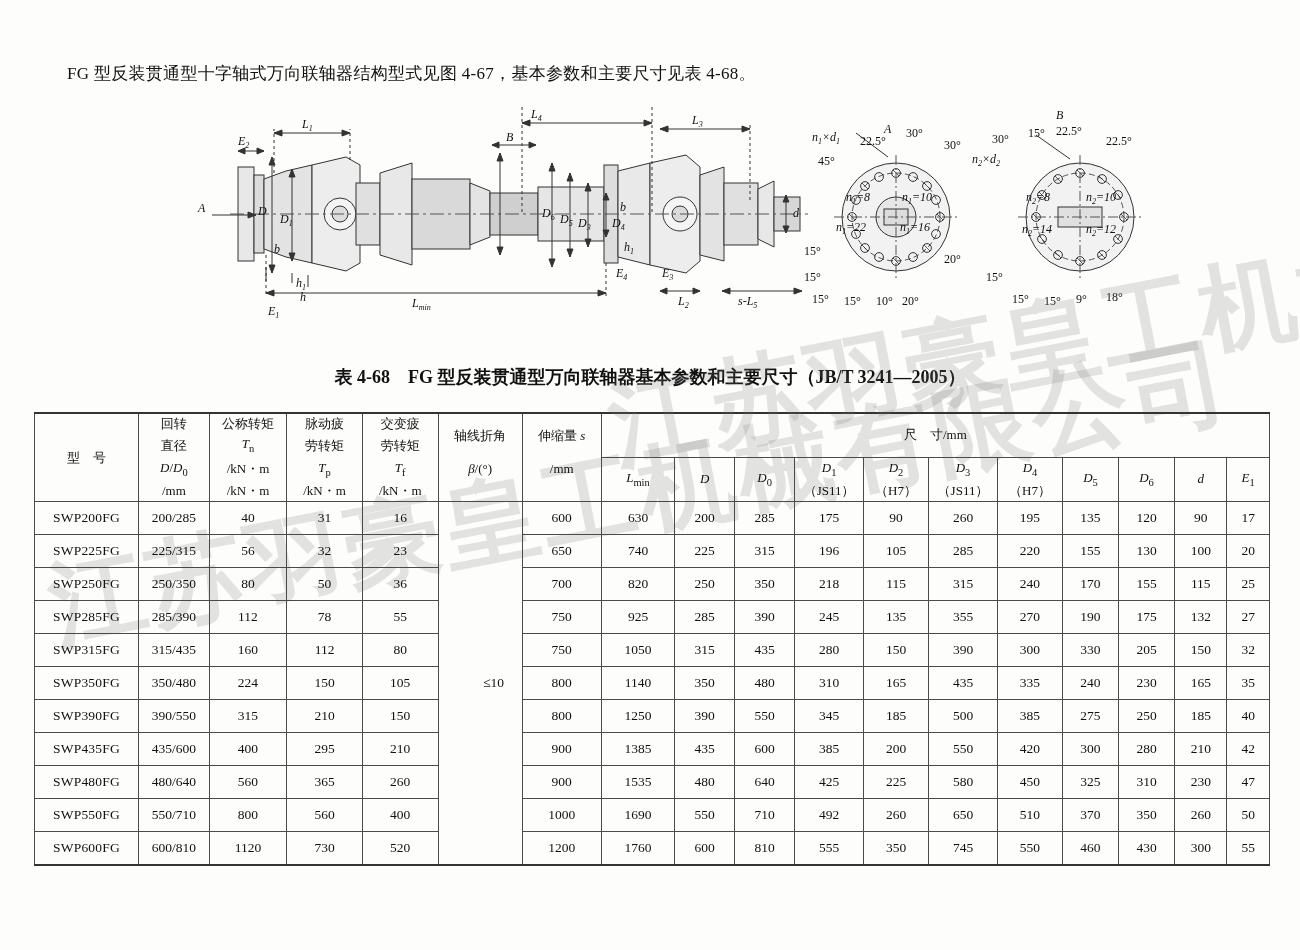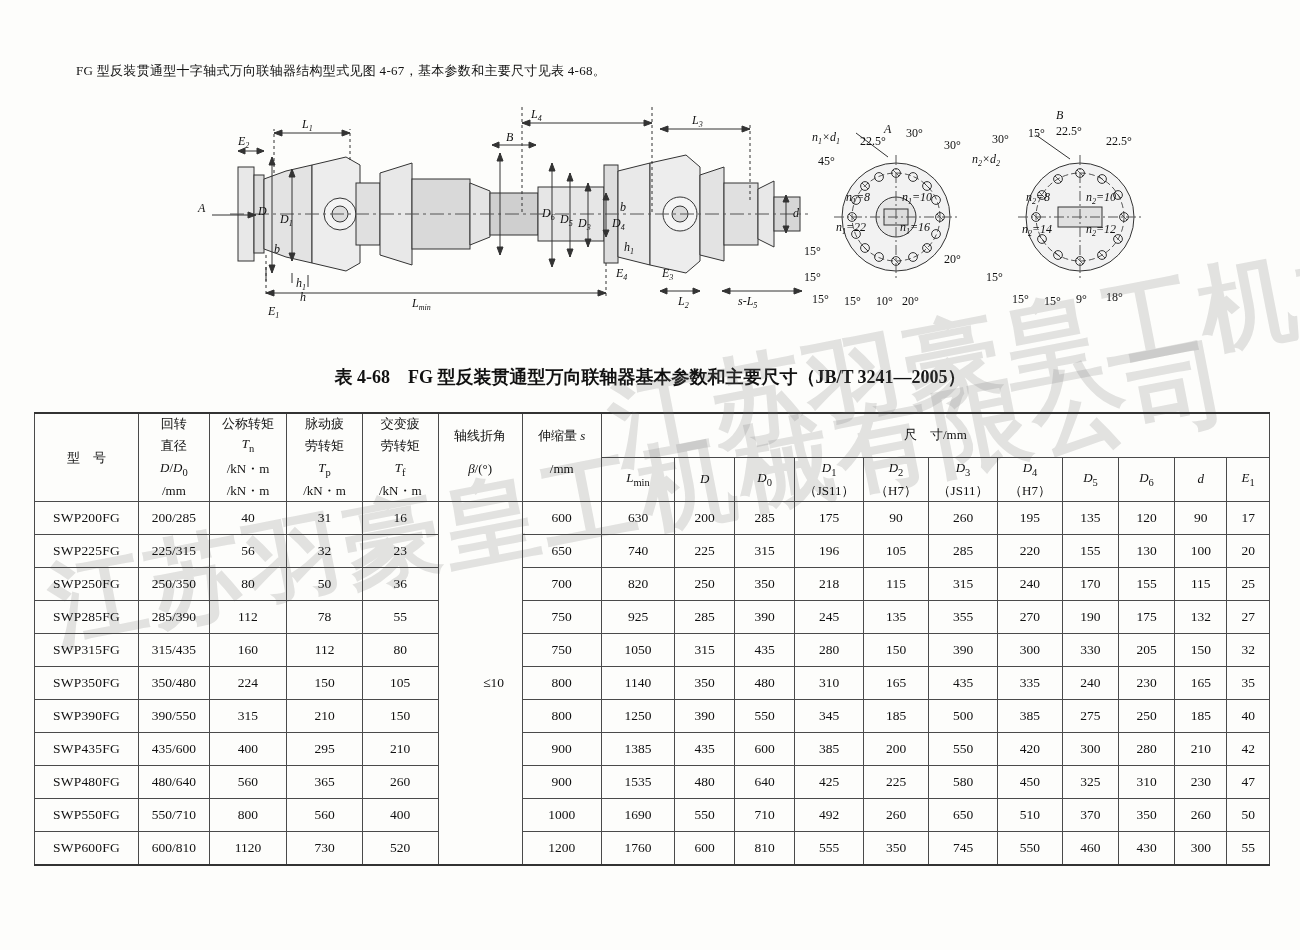--- a/index.html
+++ b/index.html
@@ -13,22 +13,22 @@
     overflow: hidden;
   }
   .page { position: relative; width: 1300px; height: 950px; padding: 0; }
 
   
   .h-sec {
     position: absolute; left: 68px; top: 28px;
     font-size: 17px; font-weight: bold; letter-spacing: .5px;
   }
   .h-para {
-    position: absolute; left: 76px; top: 62px;
-    font-size: 13px; letter-spacing: .3px;
+    position: absolute; left: 67px; top: 62px;
+    font-size: 17px; letter-spacing: .3px;
   }
 
   
   .figure-wrap {
     position: absolute; left: 60px; top: 95px;
     width: 1180px; height: 210px; margin-top: 10px;
   }
   .figure-wrap svg { display: block; }
   .fig-caption {
     position: absolute; left: 0; top: 330px; width: 1300px;

